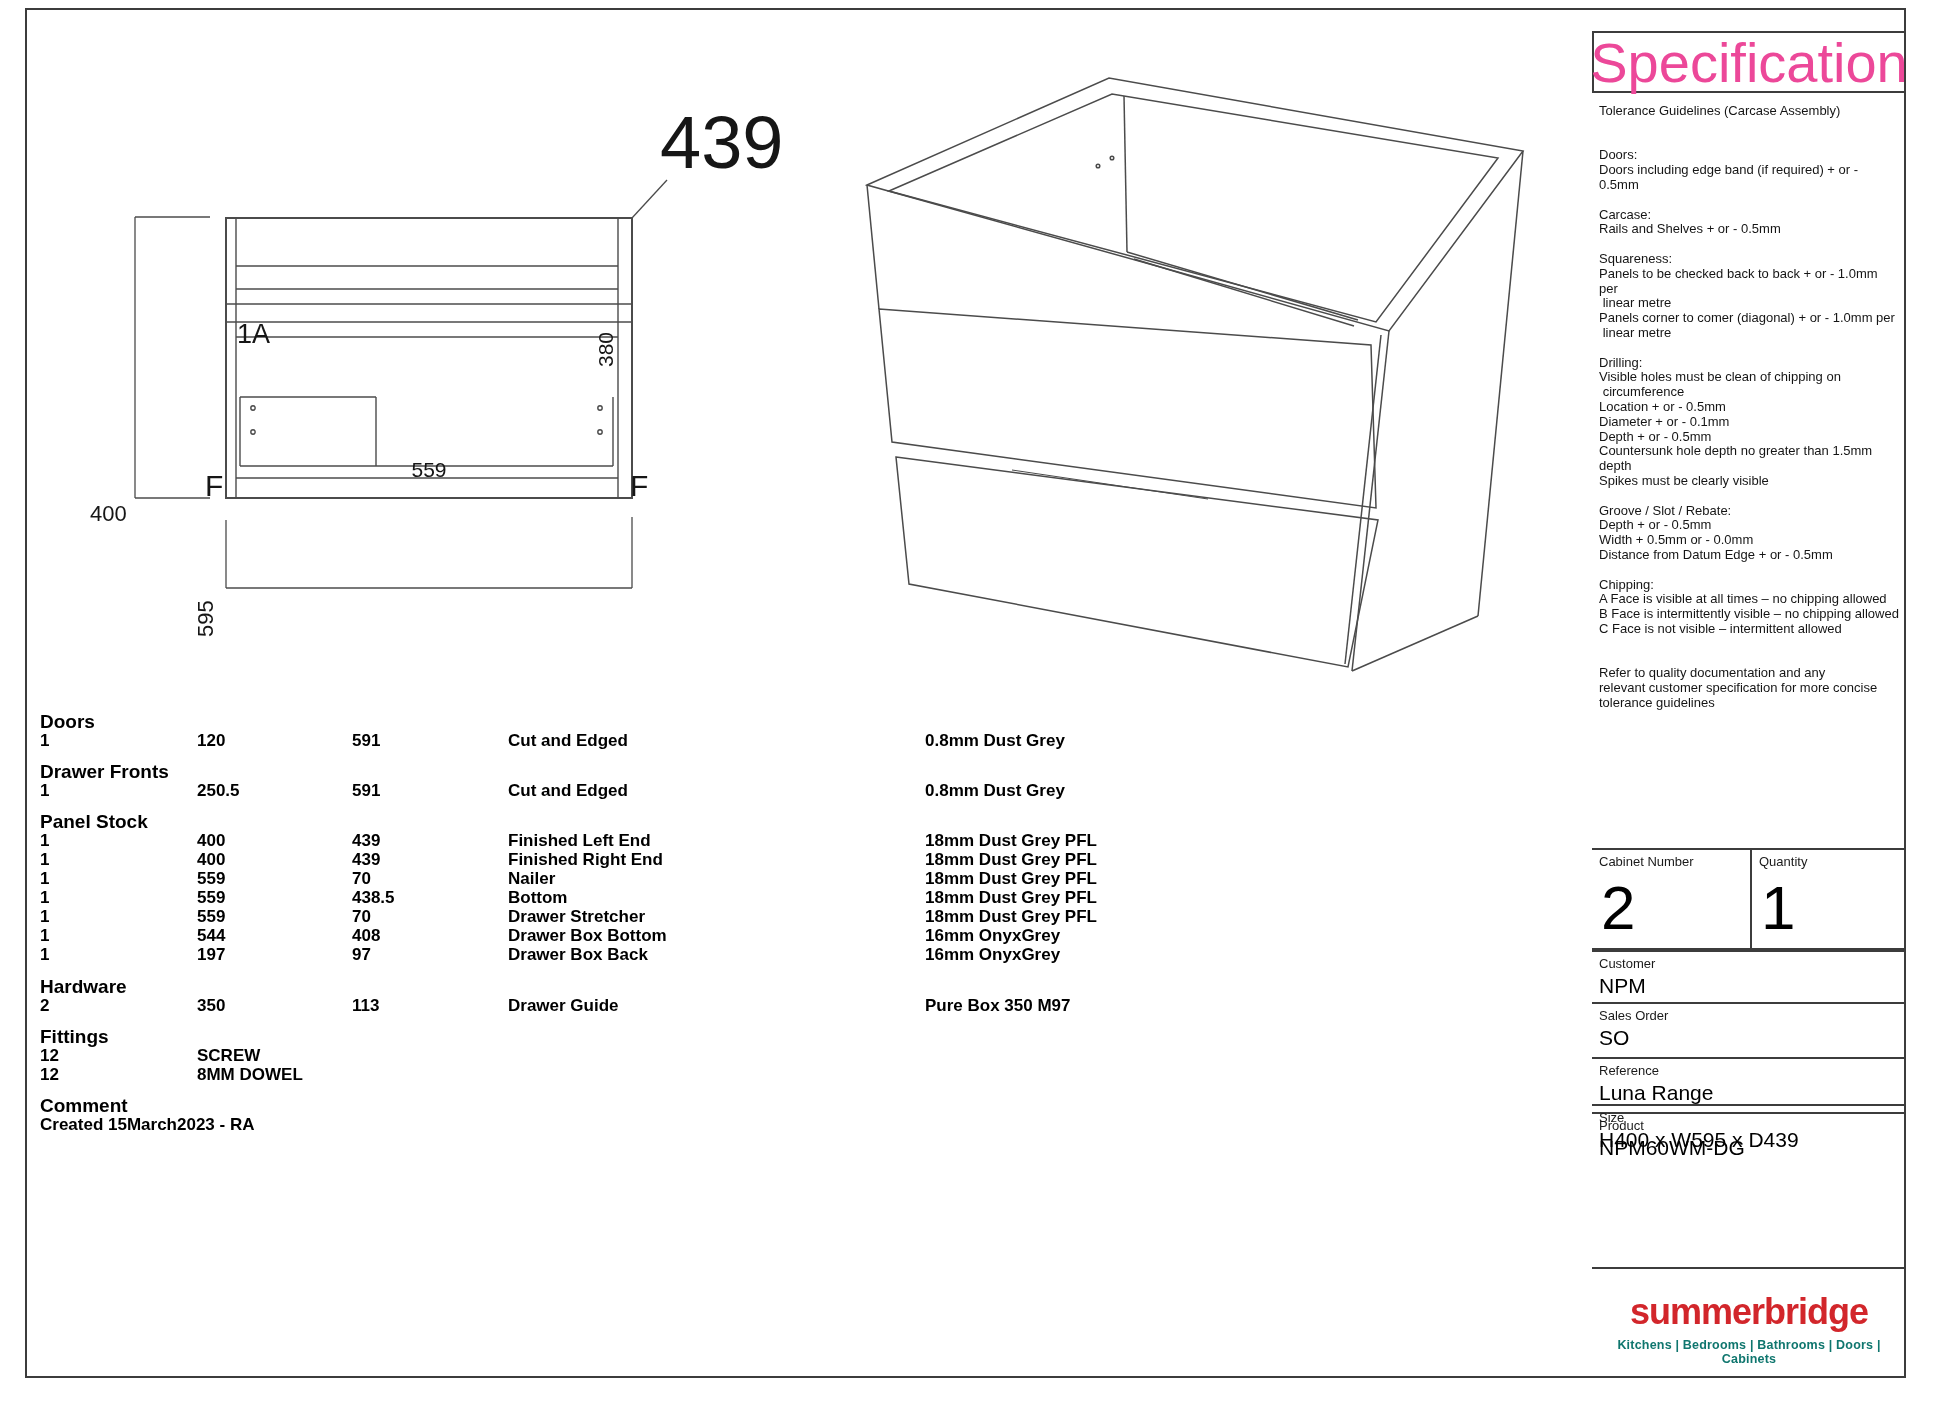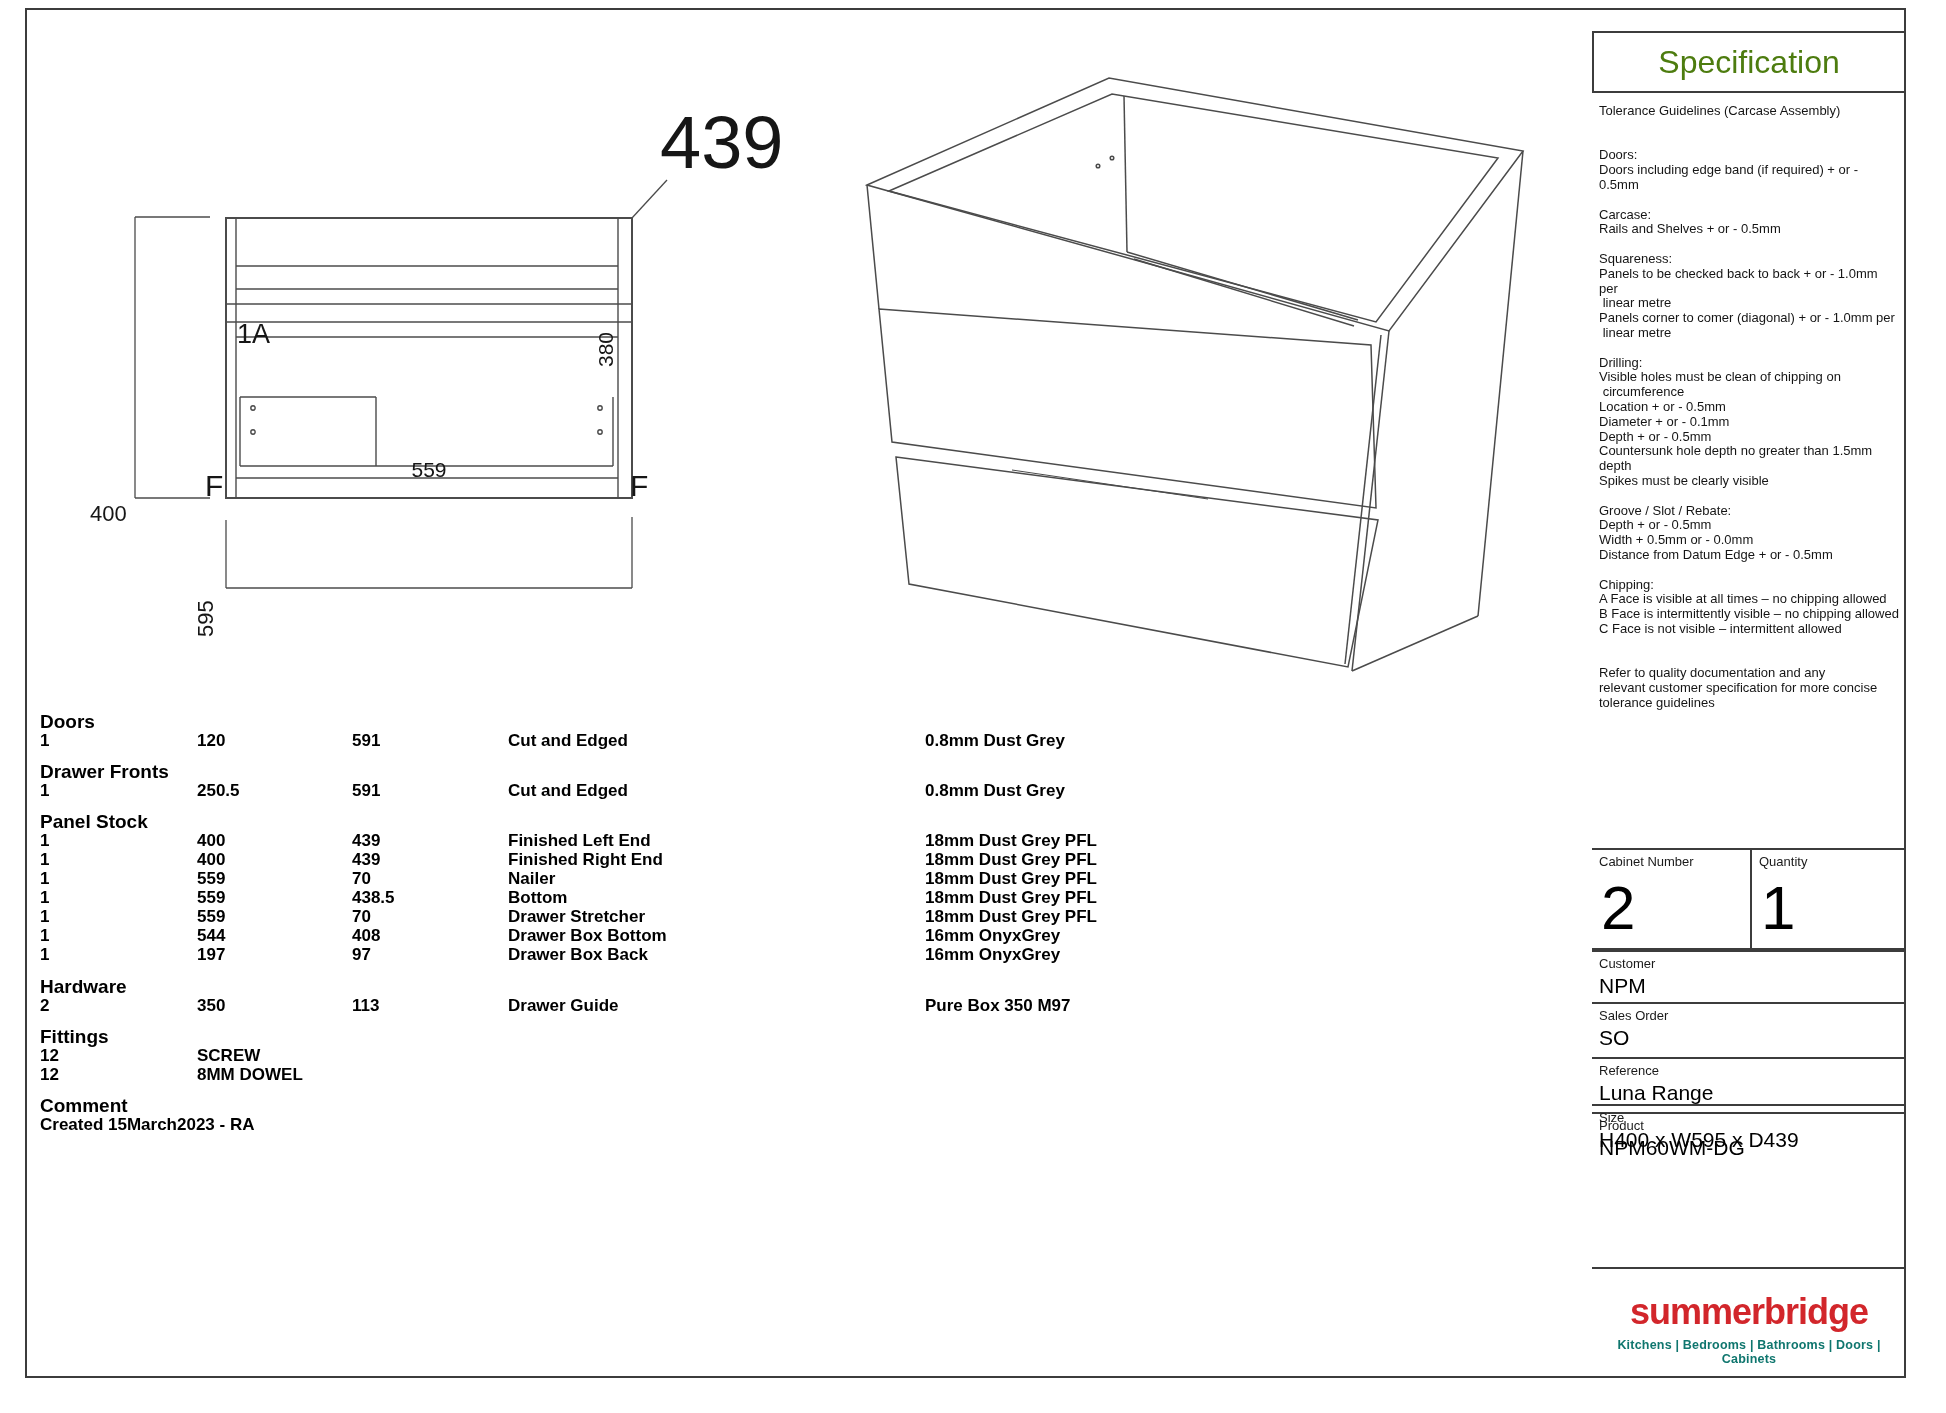--- a/index.html
+++ b/index.html
@@ -3,21 +3,21 @@
 <meta charset="utf-8">
 <style>
   html,body{margin:0;padding:0;background:#fff;}
   .sheet{position:relative;width:1946px;height:1413px;background:#ffffff;
          font-family:"Liberation Sans",sans-serif;color:#111;overflow:hidden;}
   .page-border{position:absolute;left:25px;top:8px;width:1881px;height:1370px;
                border:2px solid #3c3c3c;box-sizing:border-box;}
   
   .spec-title{position:absolute;left:1592px;top:31px;width:314px;height:62px;
               border:2px solid #3c3c3c;box-sizing:border-box;display:flex;
-              align-items:center;justify-content:center;font-size:32px;color:#4d7c0f;}
+              align-items:center;justify-content:center;font-size:56px;color:#ec4899;}
   .spec-tolerance{position:absolute;left:1599px;top:104px;width:300px;
                   font-size:13px;line-height:14.8px;white-space:pre-wrap;color:#151515;}
   .cab-row{position:absolute;left:1592px;top:848px;width:314px;height:102px;
            border-top:2px solid #3c3c3c;border-bottom:2px solid #3c3c3c;box-sizing:border-box;display:flex;}
   .cab-cell{position:relative;height:100%;box-sizing:border-box;border-left:2px solid #3c3c3c;}
   .cab-cell:first-child{border-left:none;}
   .cab-cell .lbl{font-size:13px;padding:4px 0 0 7px;color:#1a1a1a;}
   .cab-cell .big{font-size:62px;line-height:62px;padding:8px 0 0 9px;color:#000;}
   .spec-info-row{position:absolute;left:1592px;width:314px;border-top:2px solid #3c3c3c;box-sizing:border-box;}
   .spec-info-row .lbl{font-size:13px;padding:4px 0 0 7px;color:#1a1a1a;}

